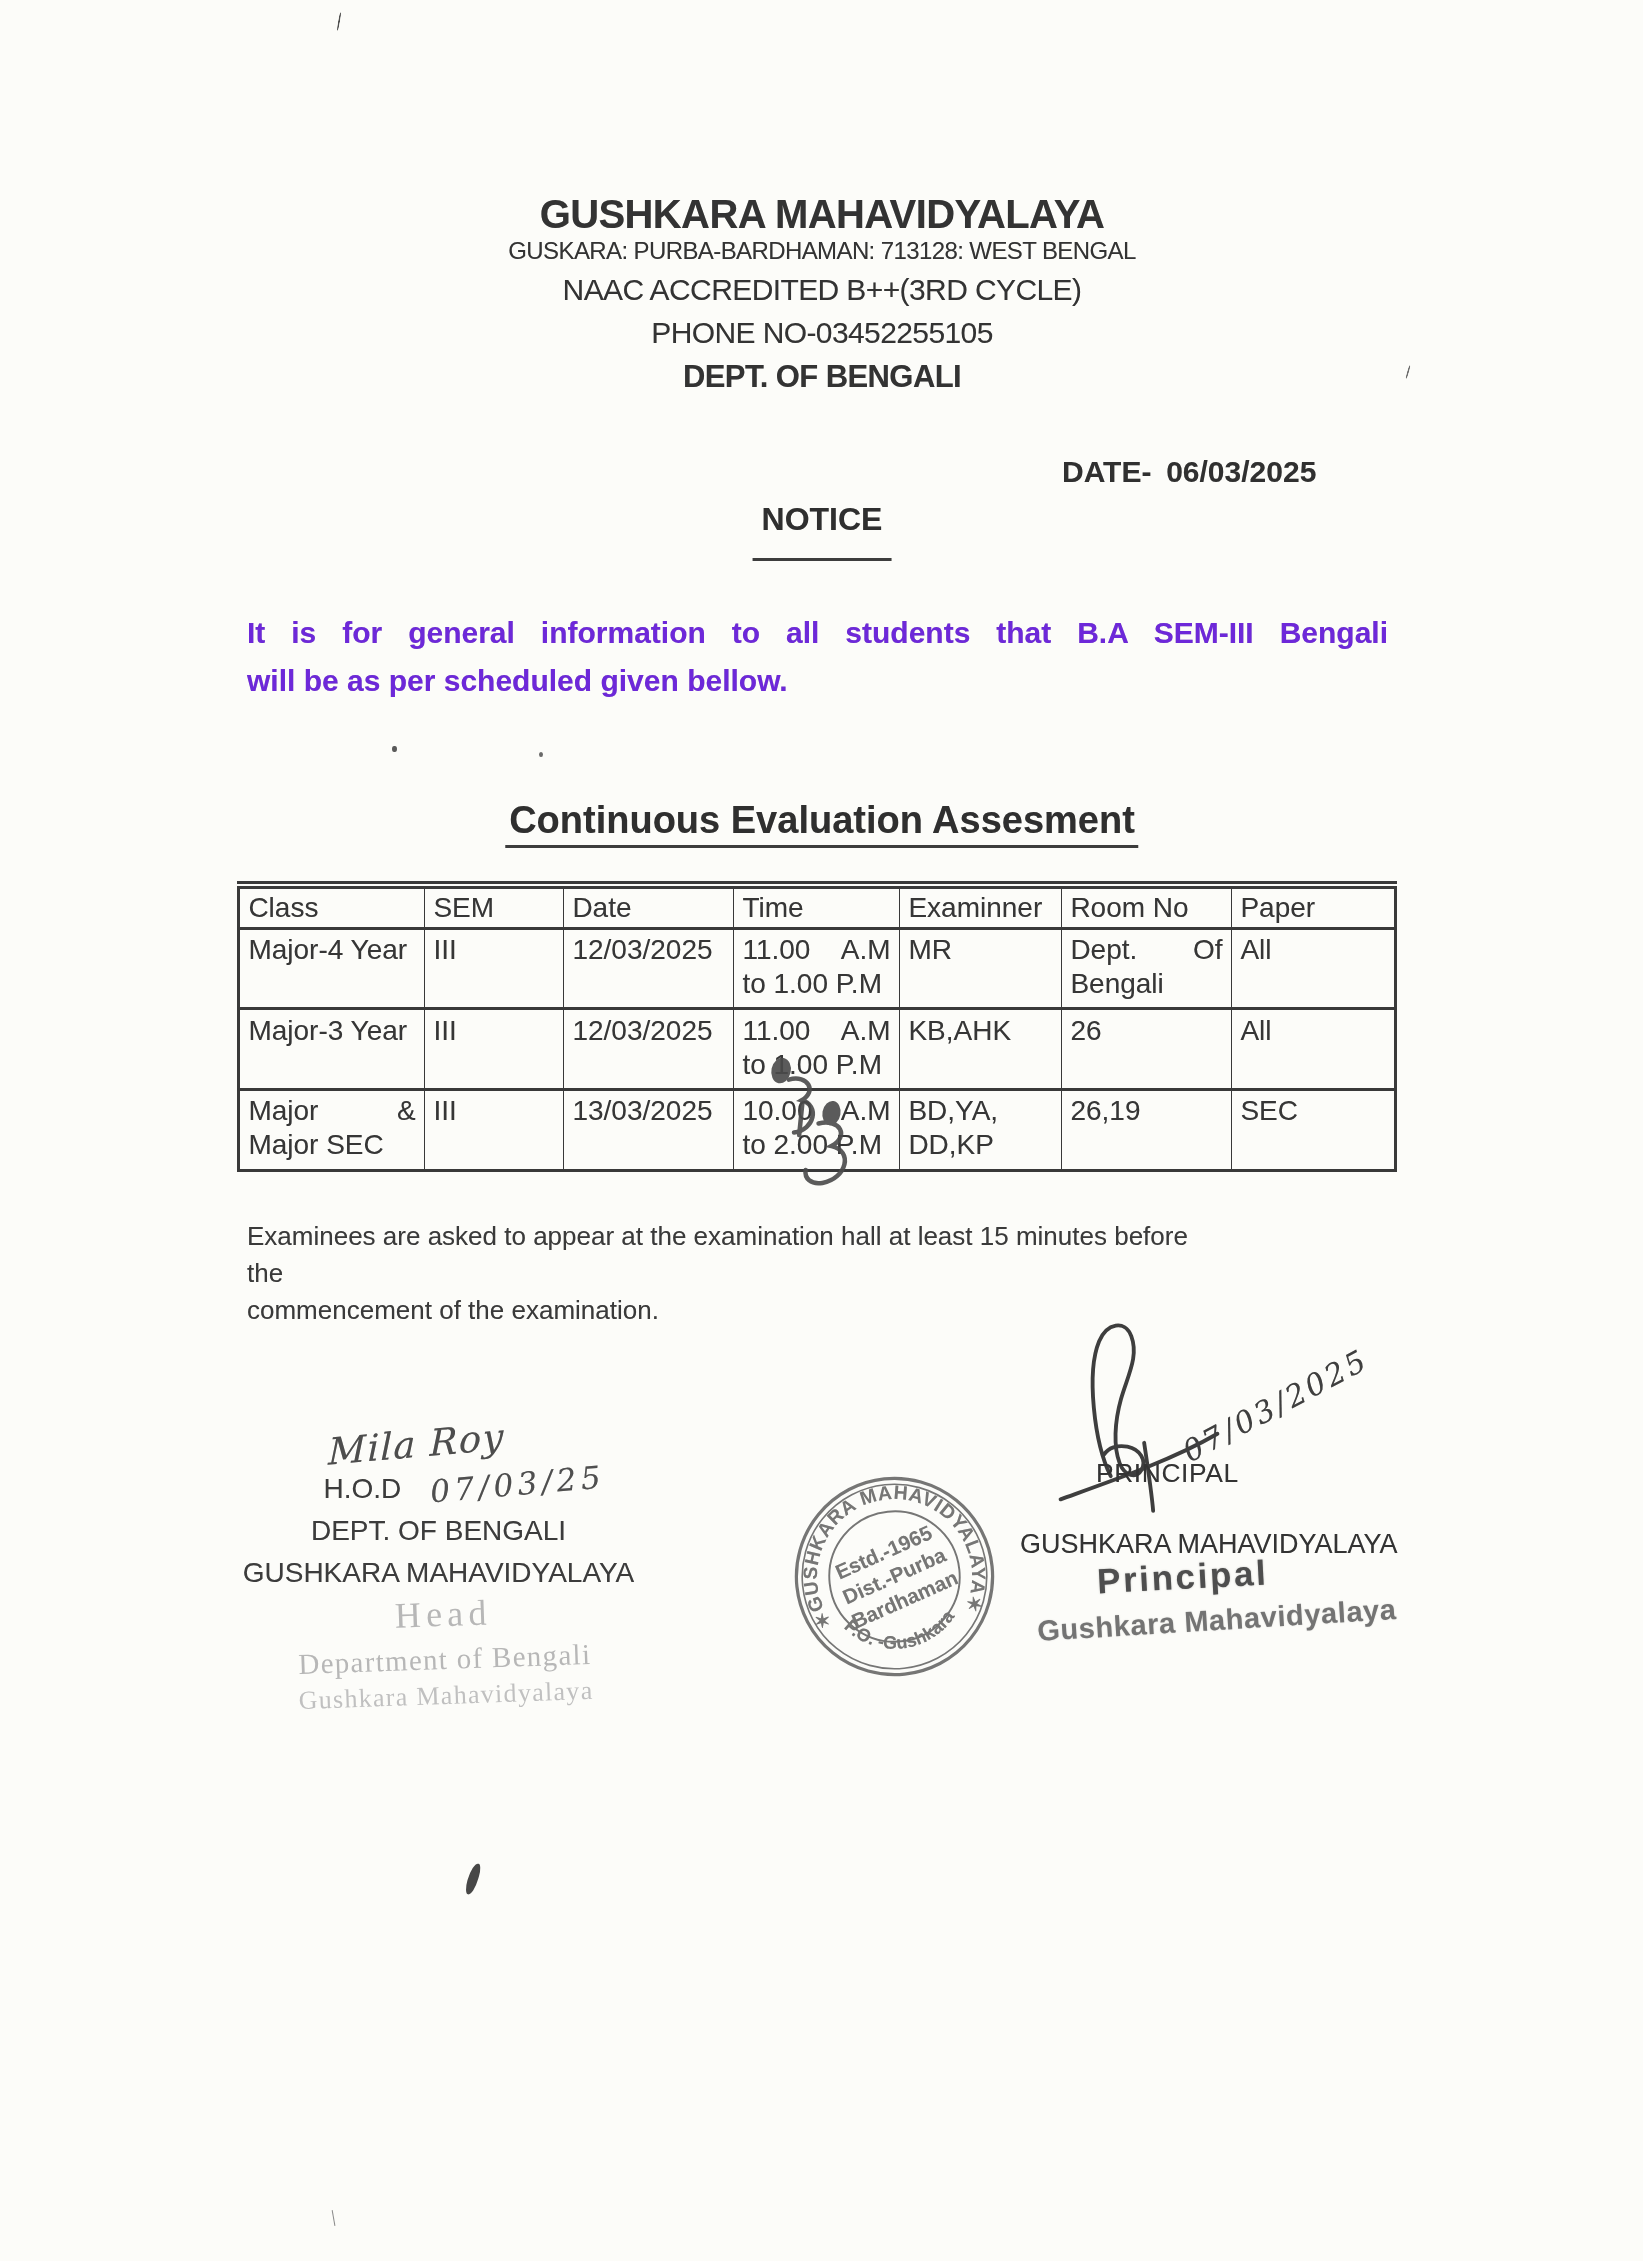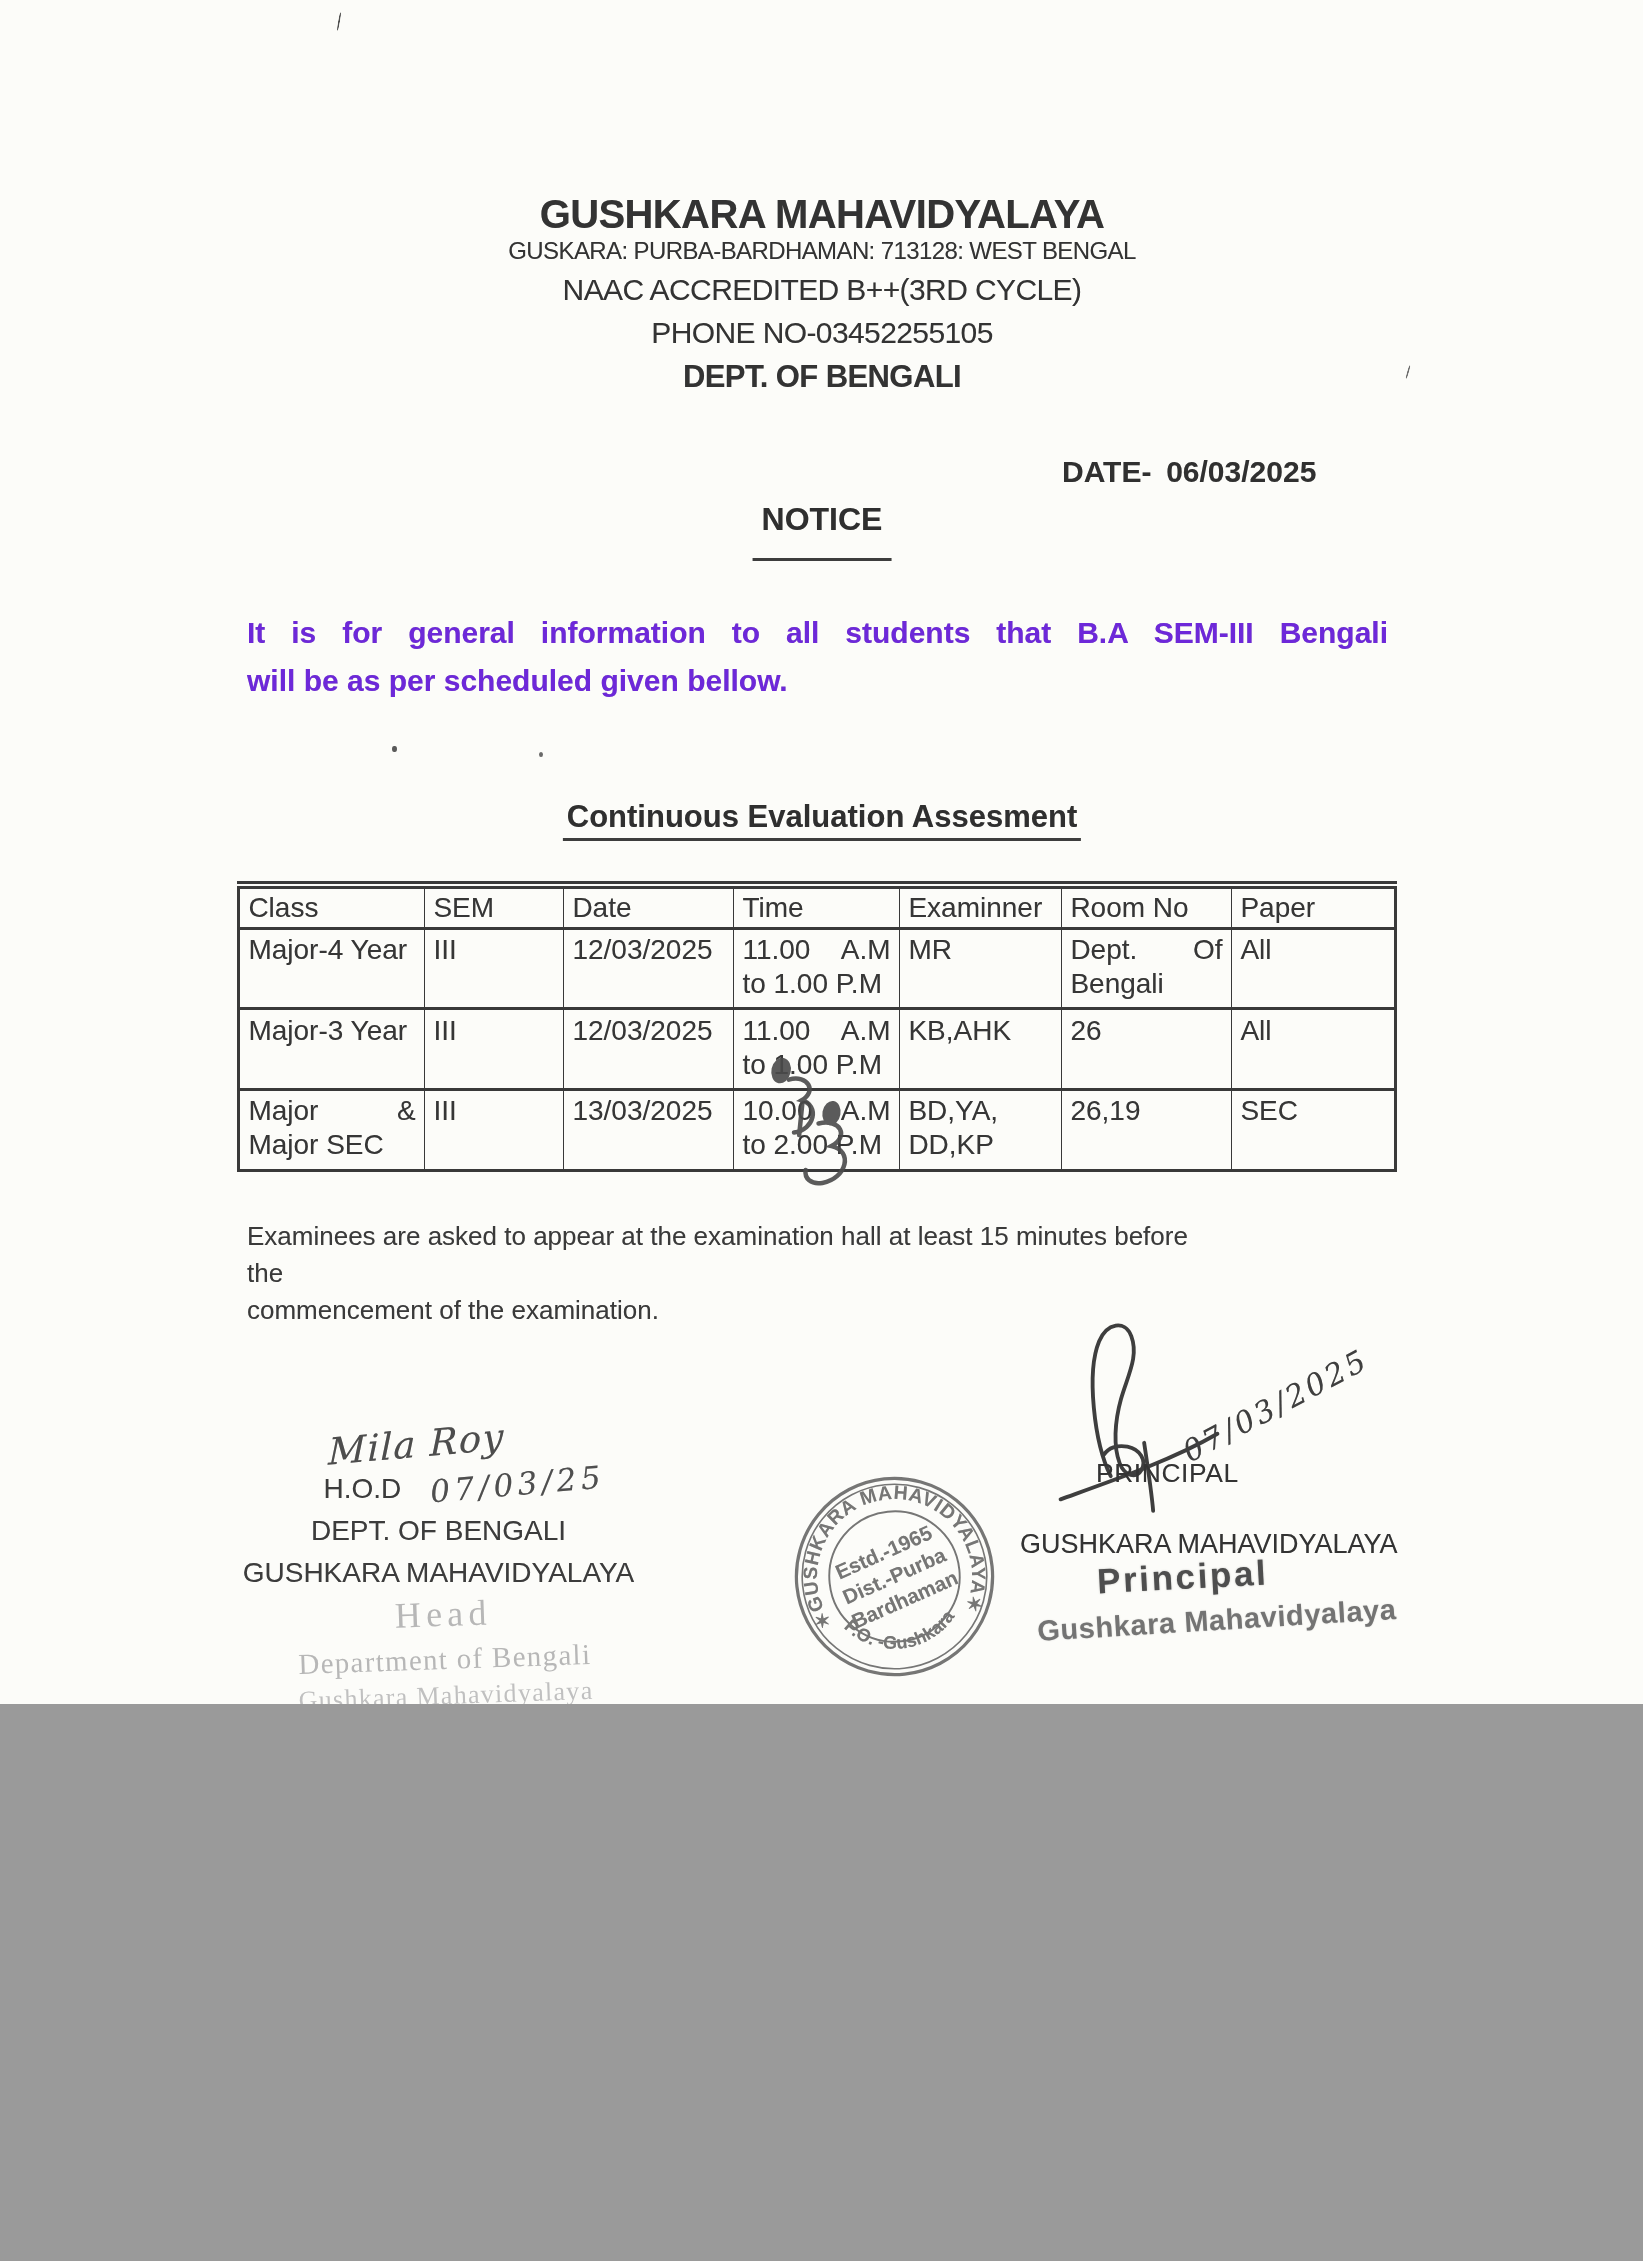--- a/index.html
+++ b/index.html
@@ -1,18 +1,18 @@
 <!DOCTYPE html>
 <html style="font-size:10.3px"><head>
 <meta charset="utf-8">
 <style>
   html,body{margin:0;padding:0;background:#9a9a9a;}
   .page{
     position:relative;
-    width:1644px;height:1704px;
+    width:1644px;height:2261px;
     margin:0 auto;
     background:#fcfcf9;
     font-family:"Liberation Sans", sans-serif;
     color:#3a3a3a;
     overflow:hidden;
     text-shadow:0 0 0.6px rgba(60,60,60,.30);
   }
   
   .header{position:absolute;top:192px;left:0;right:0;text-align:center;color:#333;}
   .title{font-size:40px;font-weight:bold;letter-spacing:-0.6px;}
@@ -22,21 +22,21 @@
   .dept{font-size:31px;font-weight:bold;margin-top:9px;letter-spacing:-0.6px;}
   
   .date-line{position:absolute;left:1062px;top:455px;font-size:30px;font-weight:bold;word-spacing:6.4px;color:#303030;}
   .notice{position:absolute;left:50%;transform:translateX(-50%);top:501px;font-size:32px;font-weight:bold;
           padding:0 9px 20px 9px;border-bottom:3.2px solid #3d3d3d;color:#2f2f2f;}
   
   .body-par{position:absolute;left:247px;top:609px;width:1141px;font-size:30px;font-weight:bold;color:#6d28d9;}
   .body-par .ln{line-height:48px;}
   .pjust{text-align:justify;text-align-last:justify;}
   
-  .cea-head{position:absolute;left:50%;transform:translateX(-50%);top:799px;font-size:31px;font-weight:bold;
+  .cea-head{position:absolute;left:50%;transform:translateX(-50%);top:799px;font-size:38px;font-weight:bold;
             border-bottom:3.2px solid #3d3d3d;padding:0 3.9px 3.2px 3.9px;color:#2f2f2f;}
   
   .sched{position:absolute;left:237px;top:881px;}
   table{border-collapse:collapse;table-layout:fixed;width:1158px;font-size:28px;color:#363636;
         border:3.2px solid #3a3a3a;border-top:8.4px double #3a3a3a;}
   th,td{border:1.9px solid #393939;border-top-width:3.2px;border-bottom-width:3.2px;
         padding:3.2px 8.4px 6.4px 8.4px;line-height:34px;font-weight:normal;text-align:left;vertical-align:top;}
   th{padding-top:2.6px;padding-bottom:3.2px;line-height:32px;}
   td span{display:block;}
   .jl{text-align:justify;text-align-last:justify;}

